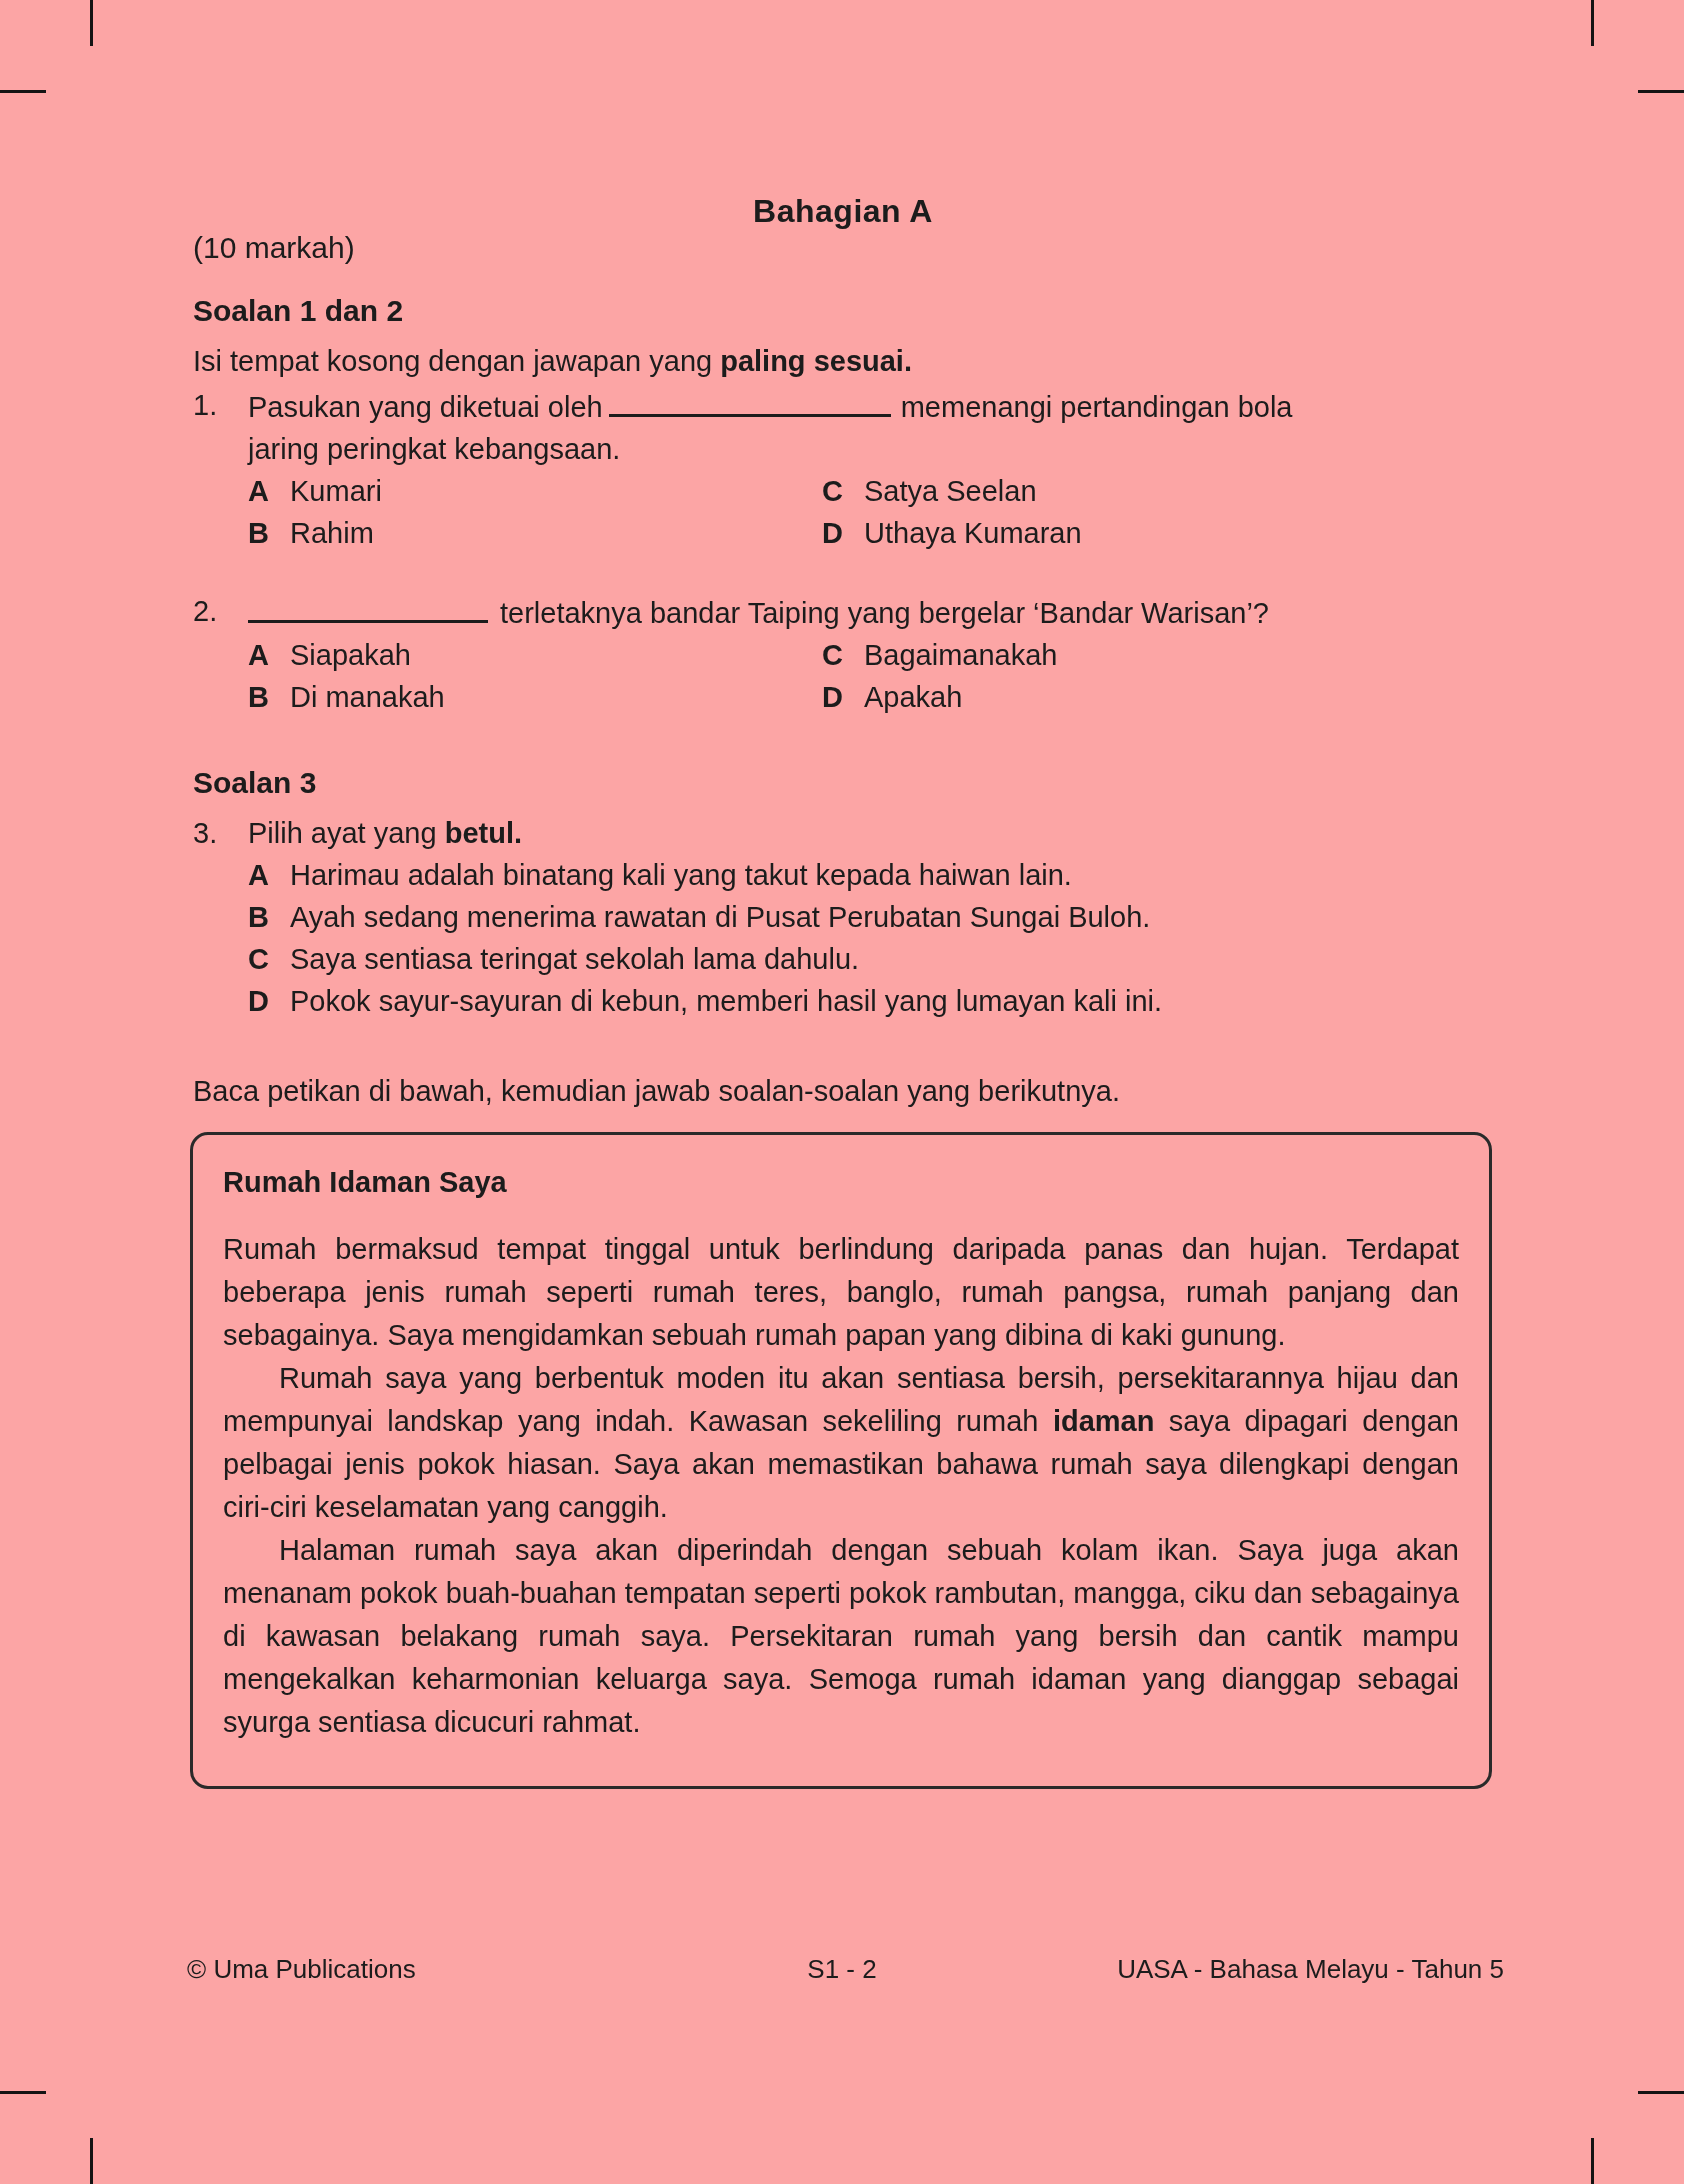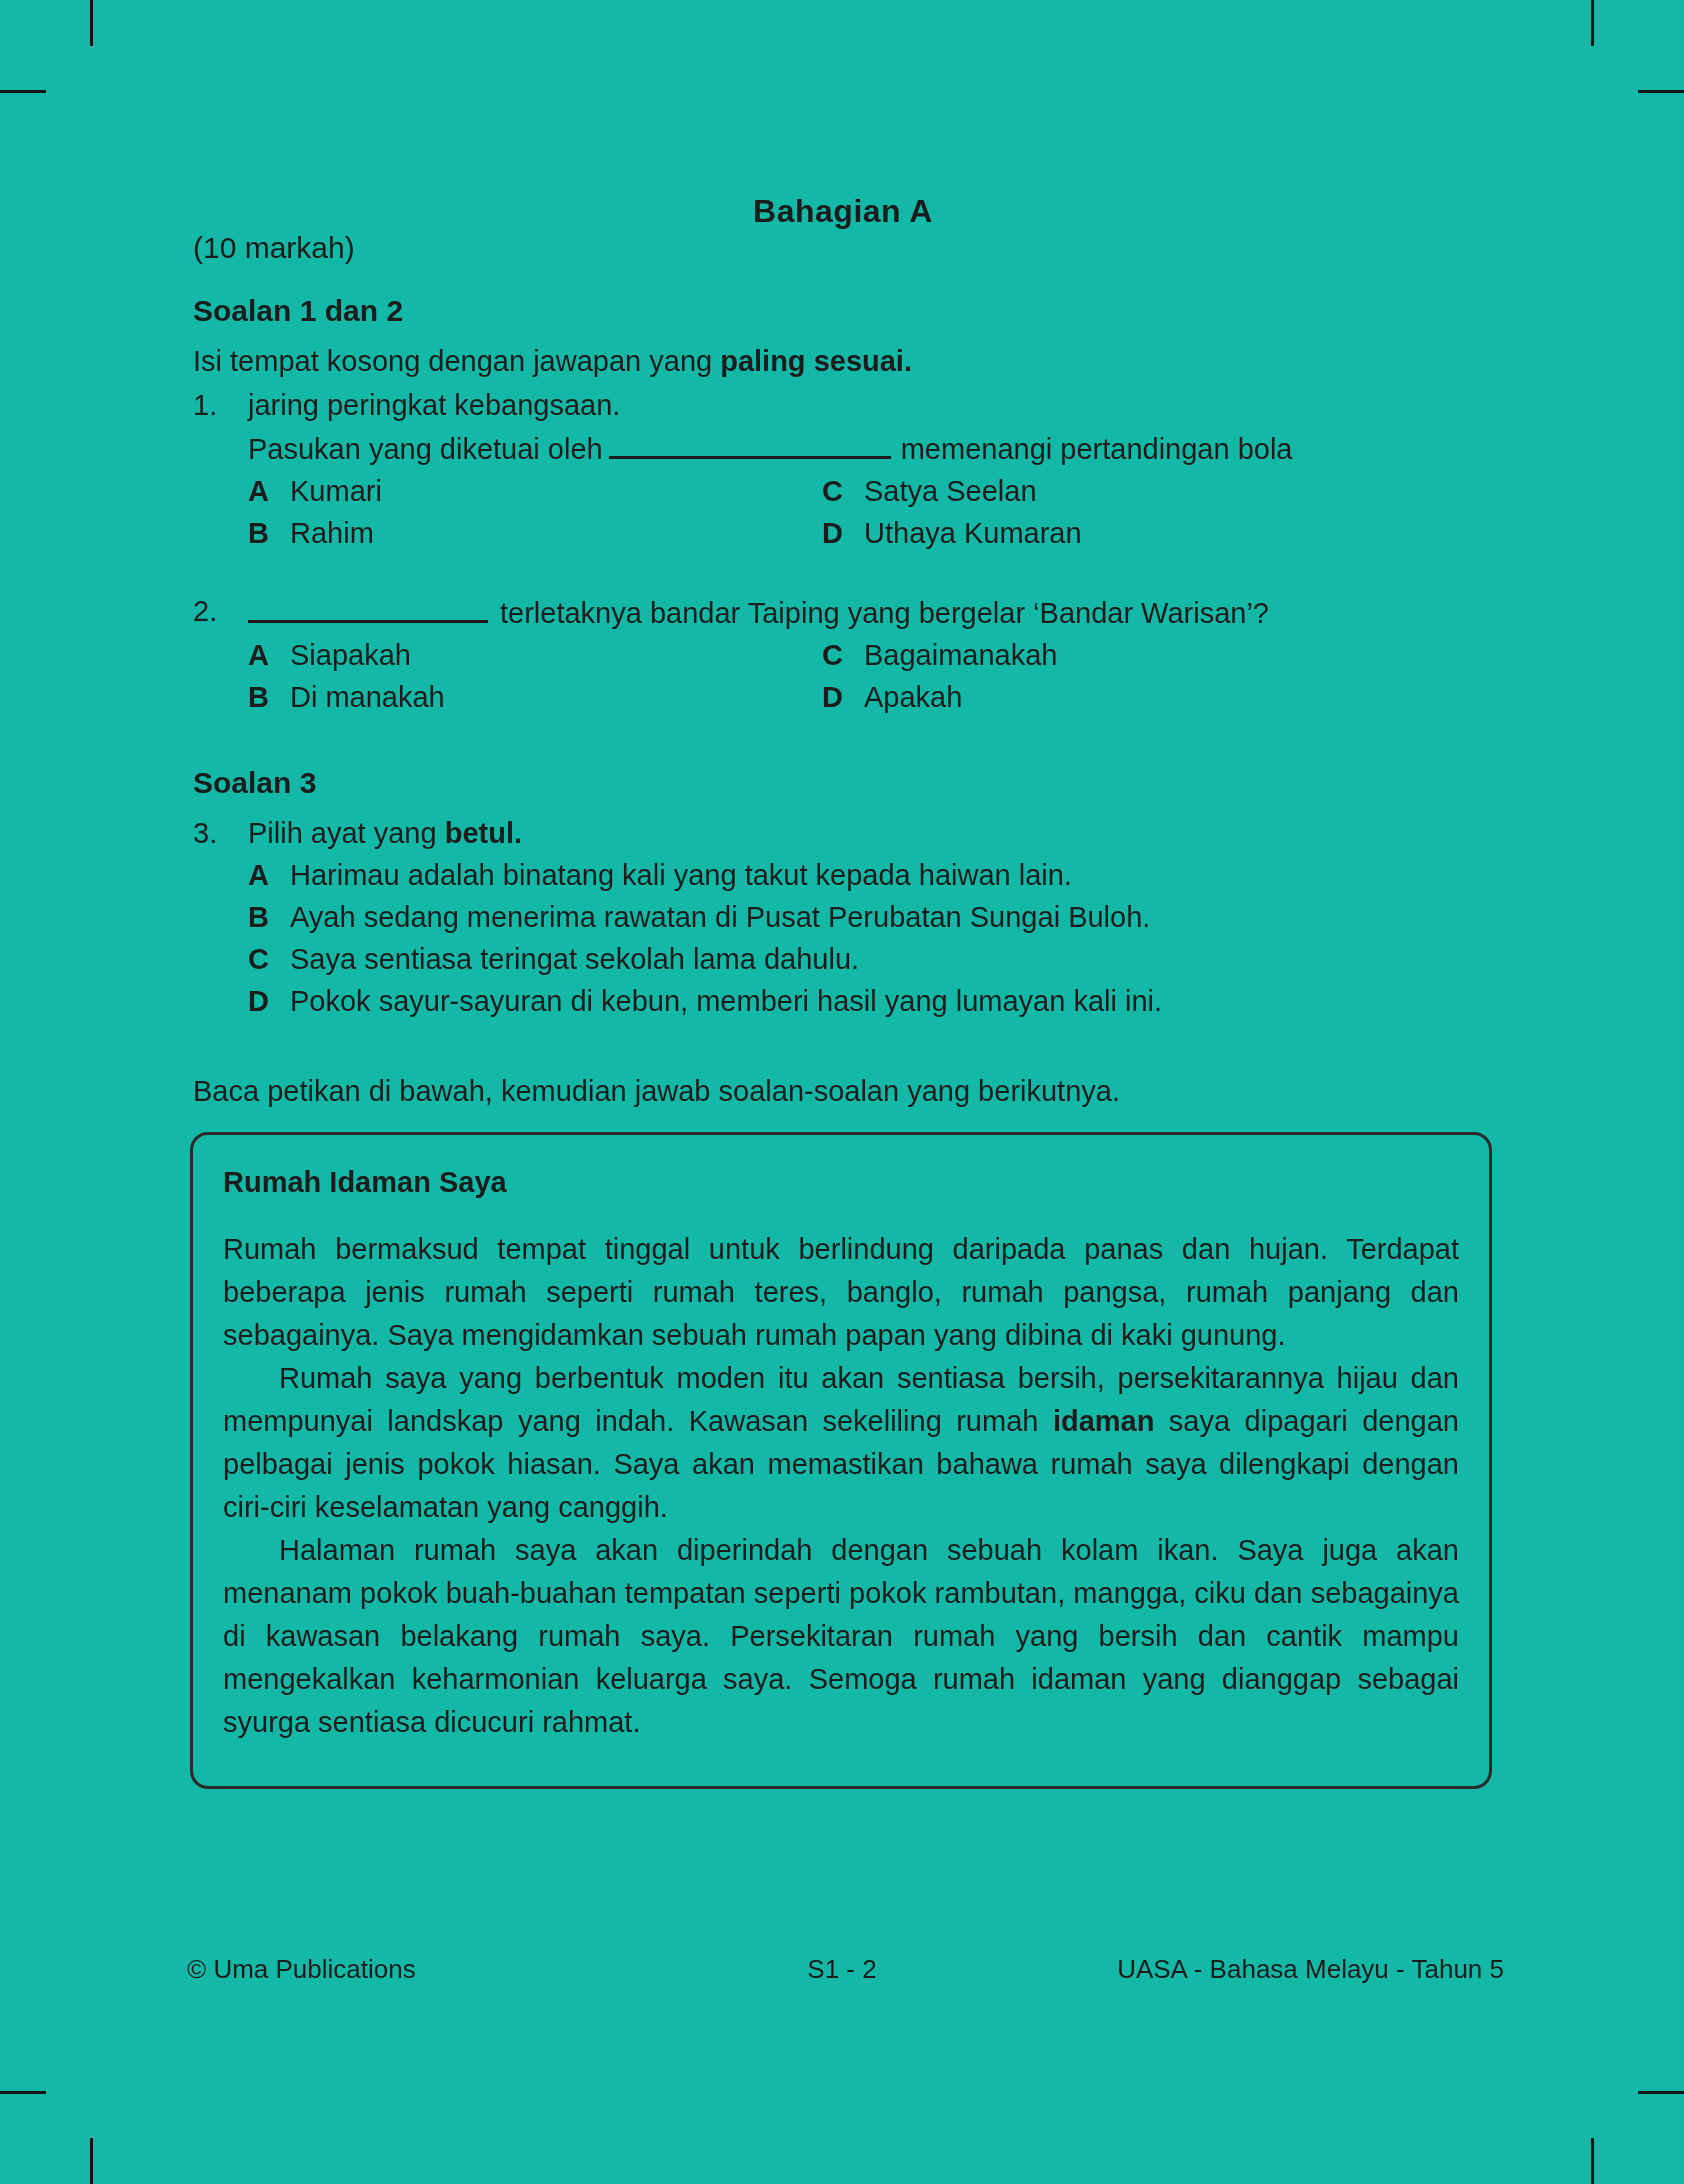--- a/index.html
+++ b/index.html
@@ -1,19 +1,19 @@
 <!DOCTYPE html>
 <html><head>
 <meta charset="utf-8">
 <style>
   html,body { margin:0; padding:0; background:#ffffff; }
   .page {
     position:relative;
     width:1684px; height:2184px;
-    background:#14b8a6;
+    background:#fca5a5;
     font-family:"Liberation Sans", sans-serif;
     color:#1c1c1c;
     overflow:hidden;
   }
   
   .crop { position:absolute; background:#141414; }
   .crop.v { width:3px; height:46px; }
   .crop.h { width:46px; height:3px; }
 
   .content {
@@ -120,22 +120,22 @@
     <div class="doc-title">Bahagian A</div>
     <div class="doc-subtitle">(10 markah)</div>
 
     <div>
       <div class="sec-heading">Soalan 1 dan 2</div>
       <div class="intro"><span>Isi tempat kosong dengan jawapan yang </span><span class="b">paling sesuai.</span></div>
 
       <div class="q-row">
         <div class="q-num">1.</div>
         <div class="q-body">
+          <div><span>Pasukan yang diketuai oleh</span><span class="blank w1"></span><span>memenangi pertandingan bola</span></div>
           <div>jaring peringkat kebangsaan.</div>
-          <div><span>Pasukan yang diketuai oleh</span><span class="blank w1"></span><span>memenangi pertandingan bola</span></div>
           <div class="opt-grid">
             <div class="opt-row">
               <div class="opt-cell">
                 <span class="opt-letter">A</span>
                 <span>Kumari</span>
               </div>
               <div class="opt-cell wide">
                 <span class="opt-letter">C</span>
                 <span>Satya Seelan</span>
               </div>

